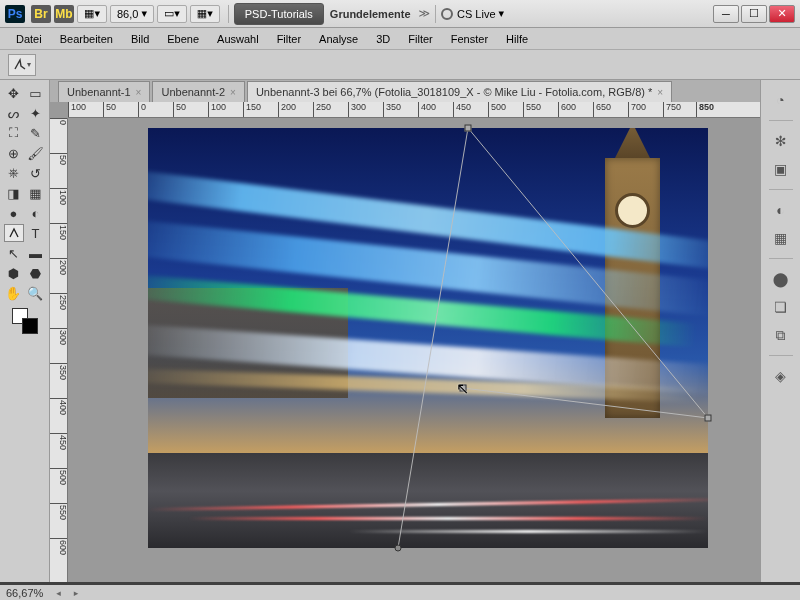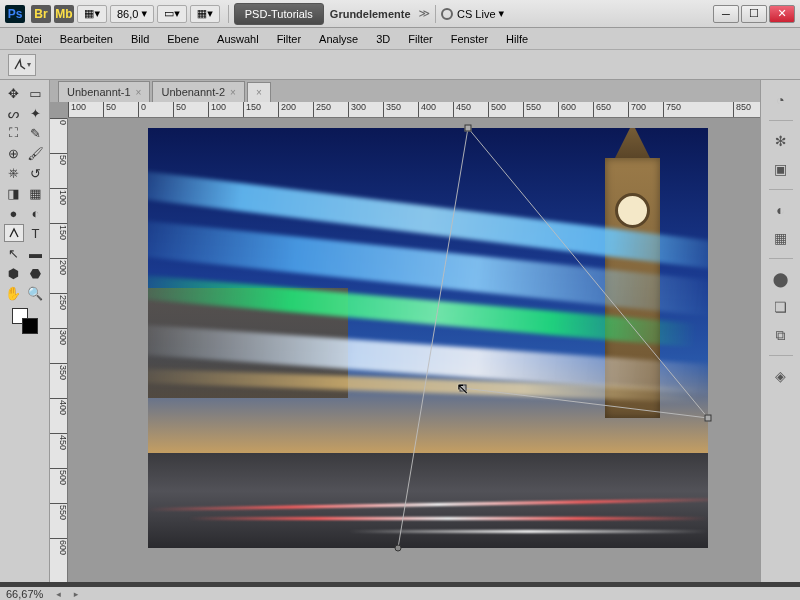--- a/index.html
+++ b/index.html
@@ -55,21 +55,21 @@
 .road{position:absolute;bottom:0;left:0;right:0;height:95px;background:linear-gradient(#3a3a3e,#525258 40%,#2a2a2e)}
 .trail{position:absolute;bottom:20px;height:3px;background:linear-gradient(90deg,rgba(255,80,80,0),#ff6060,#fff,#ff6060,rgba(255,80,80,0));filter:blur(1px)}
 .t1{left:0;width:580px;bottom:42px;transform:rotate(-1deg)}
 .t2{left:40px;width:520px;bottom:28px}
 .t3{left:200px;width:360px;bottom:15px;background:linear-gradient(90deg,rgba(255,255,255,0),#fff,rgba(255,255,255,0))}
 .anchor{position:absolute;width:7px;height:7px;background:#aaa;border:1px solid #333;transform:translate(-50%,-50%)}
 .cursor{position:absolute;font-size:16px;color:#000;left:388px;top:261px;pointer-events:none;text-shadow:0 0 2px #fff}
 .right-panels{width:40px;background:#cdcdcd;border-left:1px solid #999;display:flex;flex-direction:column;align-items:center;padding-top:8px;gap:4px}
 .panel-ic{width:26px;height:24px;display:flex;align-items:center;justify-content:center;color:#555;border:1px solid transparent;font-size:14px}
 .panel-sep{width:24px;height:1px;background:#aaa;margin:4px 0}
-.statusbar{height:18px;background:#cdcdcd;border-top:5px solid #404040;display:flex;align-items:center;padding:0 6px;font-size:10px;color:#333}
+.statusbar{height:18px;background:#cdcdcd;border-top:3px solid #404040;display:flex;align-items:center;padding:0 6px;font-size:10px;color:#333}
 .statusbar span{margin-right:10px}
 .arr{font-size:9px;color:#666;margin:0 3px}
 svg{display:block}
 </style>
 </head>
 <body>
 
 <div class="titlebar">
   <div class="ps-icon">Ps</div>
   <div class="ps-icon gray">Br</div>
@@ -157,20 +157,21 @@
     <div class="tabs">
       <div class="tab">
           <span>Unbenannt-1</span>
           <span class="x">×</span>
         </div>
       <div class="tab">
           <span>Unbenannt-2</span>
           <span class="x">×</span>
         </div>
       <div class="tab active">
+          <span>Unbenannt-3 bei 66,7% (Fotolia_3018109_X - © Mike Liu - Fotolia.com, RGB/8) *</span>
           <span class="x">×</span>
         </div>
     </div>
     <div class="ruler-area">
       <div class="ruler-h" id="rulerH">
           <div class="tick-h" style="left: 0px;">100</div>
           <div class="tick-h" style="left: 35px;">50</div>
           <div class="tick-h" style="left: 70px;">0</div>
           <div class="tick-h" style="left: 105px;">50</div>
           <div class="tick-h" style="left: 140px;">100</div>
@@ -181,21 +182,21 @@
           <div class="tick-h" style="left: 315px;">350</div>
           <div class="tick-h" style="left: 350px;">400</div>
           <div class="tick-h" style="left: 385px;">450</div>
           <div class="tick-h" style="left: 420px;">500</div>
           <div class="tick-h" style="left: 455px;">550</div>
           <div class="tick-h" style="left: 490px;">600</div>
           <div class="tick-h" style="left: 525px;">650</div>
           <div class="tick-h" style="left: 560px;">700</div>
           <div class="tick-h" style="left: 595px; text-align: right;">750</div>
           <div class="tick-h" style="left: 630px; margin-top: 20px;">800</div>
-          <div class="tick-h" style="left: 665px;">850</div>
+          <div class="tick-h" style="left: 628px; font-weight: bold;">850</div>
         </div>
       <div class="ruler-v" id="rulerV">
           <div class="tick-v" style="top: 0px;">0</div>
           <div class="tick-v" style="top: 35px;">50</div>
           <div class="tick-v" style="top: 70px;">100</div>
           <div class="tick-v" style="top: 105px;">150</div>
           <div class="tick-v" style="top: 140px;">200</div>
           <div class="tick-v" style="top: 175px;">250</div>
           <div class="tick-v" style="top: 210px;">300</div>
           <div class="tick-v" style="top: 245px;">350</div>

